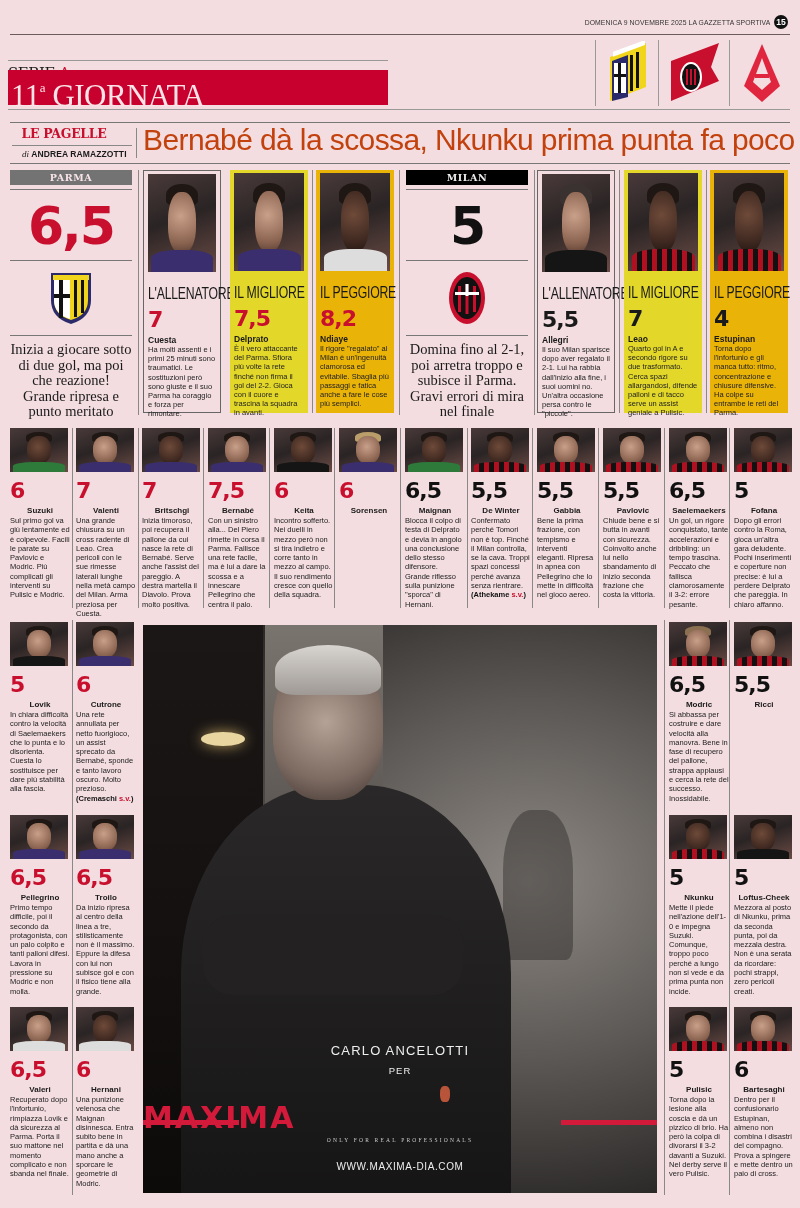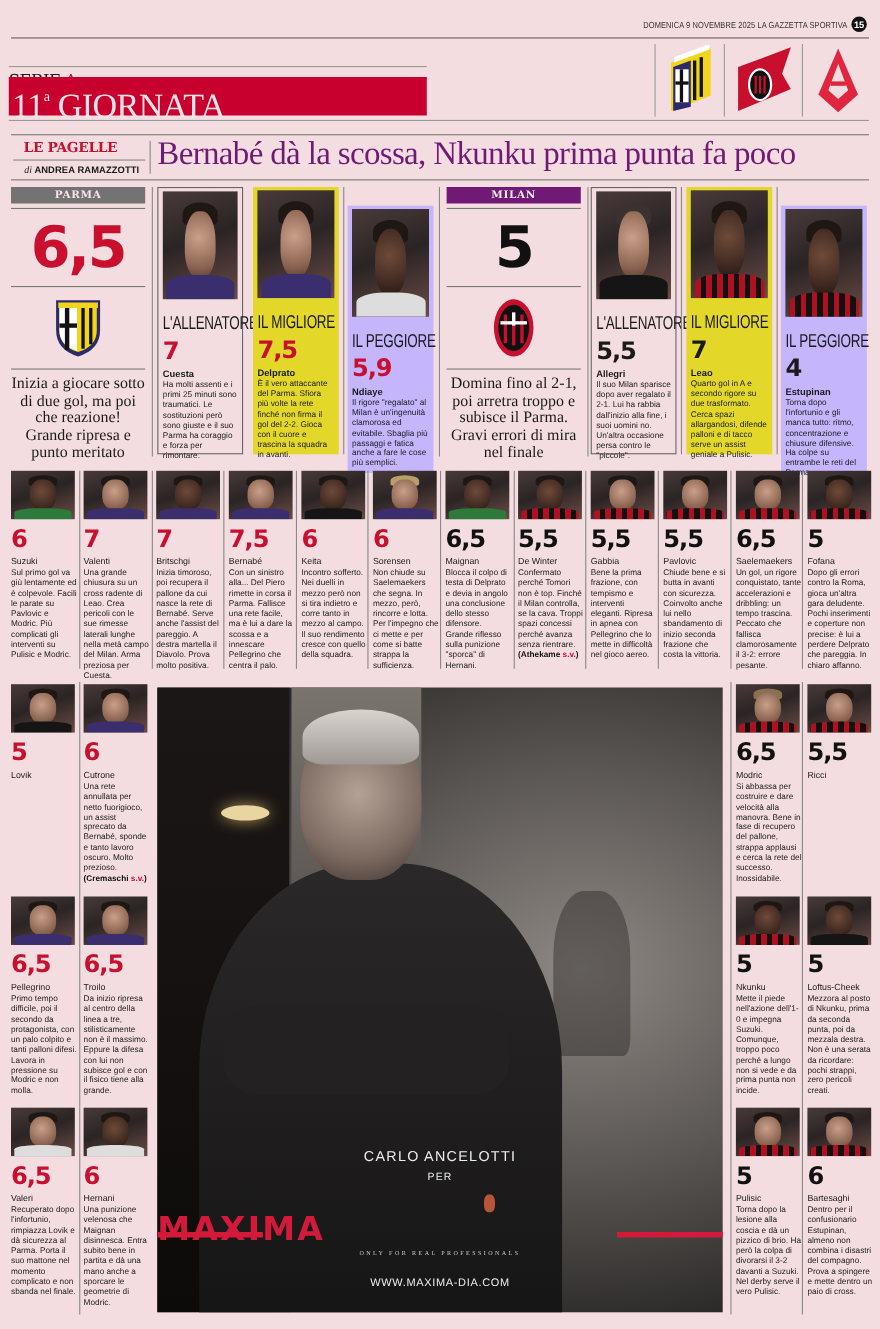--- a/index.html
+++ b/index.html
@@ -20,50 +20,50 @@
   .crest-box { position: absolute; top: 40px; height: 66px; display: flex; align-items: center; justify-content: center; }
   .vsep { position: absolute; top: 40px; width: 1px; height: 66px; background: #999; }
 
   
   .pagelle-label { position: absolute; left: 12px; top: 126px; width: 104px; text-align: center; font-family: "DejaVu Serif", serif; font-weight: bold; font-size: 12.5px; color: #c8102e; letter-spacing: -0.3px; }
   .pagelle-rule { position: absolute; left: 12px; width: 120px; top: 145px; height: 1px; background: #888; }
   .byline { position: absolute; left: 22px; top: 149px; font-size: 8.5px; }
   .byline i { font-family: "Liberation Serif", serif; font-size: 9px; }
   .byline b { font-weight: bold; letter-spacing: 0.1px; }
   .hl-sep { position: absolute; left: 136px; top: 128px; width: 1px; height: 30px; background: #888; }
-  .headline { position: absolute; left: 143px; top: 123px; font-family: Liberation Serif, serif; font-size: 30px; letter-spacing: -0.6px; color: #701a75; white-space: nowrap; }
+  .headline { position: absolute; left: 143px; top: 123px; font-family: Liberation Sans, sans-serif; font-size: 30px; letter-spacing: -0.6px; color: #c2410c; white-space: nowrap; }
   .hl-top { position: absolute; left: 10px; right: 10px; top: 122px; height: 1px; background: #777; }
   .hl-bot { position: absolute; left: 10px; right: 10px; top: 163px; height: 1px; background: #777; }
 
   
   .team-col { position: absolute; top: 170px; width: 122px; }
   .team-tag { height: 15px; line-height: 15px; text-align: center; font-family: "DejaVu Serif", serif; font-weight: bold; font-size: 9.5px; letter-spacing: 0.6px; }
   .team-score { text-align: center; font-family: "DejaVu Sans", sans-serif; font-weight: bold; font-size: 52px; line-height: 60px; margin-top: 6px; letter-spacing: -2px; }
   .team-rule { height: 1px; background: #777; margin: 4px 0; }
   .team-crest { height: 66px; display: flex; align-items: center; justify-content: center; }
   .team-desc { font-family: "Liberation Serif", serif; font-size: 14.5px; line-height: 15.5px; text-align: center; margin-top: 6px; }
 
   
   .fcard { position: absolute; top: 170px; width: 78px; height: 243px; padding: 3px 4px; }
   .fcard.boxed { border: 1px solid #666; }
   .fcard.best { background: #e3d829; }
-  .fcard.worst { background: #c4b5fd; margin-top: 17px; }
+  .fcard.worst { background: #eab308; }
   .fcard .photo { width: 100%; height: 98px; }
   .fcard .role { font-family: "Liberation Sans", sans-serif; font-size: 17px; line-height: 20px; margin-top: 12px; transform: scaleX(0.72); transform-origin: left center; white-space: nowrap; letter-spacing: -0.3px; }
   .fcard .vote { font-family: "DejaVu Sans", sans-serif; font-weight: bold; font-size: 22px; line-height: 24px; margin-top: 4px; letter-spacing: -1px; }
   .fcard .pname { font-weight: bold; font-size: 8.5px; line-height: 10px; margin-top: 3px; }
   .fcard .desc { font-size: 7.5px; line-height: 9.2px; color: #222; }
 
   .colsep { position: absolute; width: 1px; background: #888; }
 
   
   .pcell { position: absolute; width: 60px; }
   .pcell .photo { width: 58px; height: 44px; }
   .pcell .vote { font-family: "DejaVu Sans", sans-serif; font-weight: bold; font-size: 22px; line-height: 24px; margin-top: 7px; letter-spacing: -1px; }
-  .pcell .pname { font-weight: normal; font-size: 8px; line-height: 10px; margin-top: 3px; white-space: nowrap; }
+  .pcell .pname { font-weight: bold; font-size: 8px; line-height: 10px; margin-top: 3px; white-space: nowrap; text-align: center; }
   .pcell .desc { font-size: 7.5px; line-height: 9.3px; color: #222; }
   .pcell .sub { font-weight: bold; color: #111; }
   .pcell .sub .sv { color: #c8102e; }
   .parma .vote { color: #c8102e; }
   .milan .vote { color: #111; }
 
   .photo { background: linear-gradient(160deg, #4a3a3a 0%, #2a2424 45%, #6a4b45 100%); position: relative; overflow: hidden; }
   .photo .face { position: absolute; left: 30%; top: 18%; width: 40%; height: 62%; border-radius: 45% 45% 40% 40%; background: radial-gradient(circle at 45% 40%, #c9a089 0%, #8a6350 70%, #5a3e33 100%); }
   .photo .hair { position: absolute; left: 27%; top: 10%; width: 46%; height: 22%; border-radius: 50% 50% 20% 20%; background: #1e1714; }
   .photo .shirt { position: absolute; left: 5%; bottom: 0; width: 90%; height: 22%; border-radius: 40% 40% 0 0; }
@@ -193,29 +193,29 @@
   <div class="desc">È il vero attaccante del Parma. Sfiora più volte la rete finché non firma il gol del 2-2. Gioca con il cuore e trascina la squadra in avanti.</div>
 </div>
 <div class="colsep" style="left:312px;top:170px;height:243px"></div>
 <div class="fcard worst" style="left:316px">
   <div class="photo dark">
       <div class="hair"></div>
       <div class="face"></div>
       <div class="shirt white"></div>
     </div>
   <div class="role">IL PEGGIORE</div>
-  <div class="vote" style="color:#c8102e">5,9</div>
+  <div class="vote" style="color:#c8102e">8,2</div>
   <div class="pname">Ndiaye</div>
   <div class="desc">Il rigore "regalato" al Milan è un'ingenuità clamorosa ed evitabile. Sbaglia più passaggi e fatica anche a fare le cose più semplici.</div>
 </div>
 
 <div class="colsep" style="left:399px;top:170px;height:245px"></div>
 
 <div class="team-col" style="left:406px">
-  <div class="team-tag" style="background:#701a75;color:#eee">MILAN</div>
+  <div class="team-tag" style="background:#000000;color:#eee">MILAN</div>
   <div class="team-rule"></div>
   <div class="team-score" style="color:#111">5</div>
   <div class="team-rule"></div>
   <div class="team-crest">
     <svg width="40" height="56" viewBox="0 0 40 56">
         <ellipse cx="20" cy="28" rx="18" ry="26" fill="#c8102e"></ellipse>
         <ellipse cx="20" cy="28" rx="14" ry="21" fill="#111"></ellipse>
         <rect x="11" y="16" width="3" height="26" fill="#c8102e"></rect>
         <rect x="18.5" y="14" width="3" height="30" fill="#c8102e"></rect>
         <rect x="26" y="16" width="3" height="26" fill="#c8102e"></rect>
@@ -321,21 +321,20 @@
 </div>
 <div class="colsep" style="left:334px;top:428px;height:180px"></div>
 <div class="pcell parma" style="left:339px;top:428px">
   <div class="photo">
       <div class="hair" style="background:#b99e6a"></div>
       <div class="face"></div>
       <div class="shirt purple"></div>
     </div>
   <div class="vote">6</div>
   <div class="pname">Sorensen</div>
-  <div class="desc">Non chiude su Saelemaekers che segna. In mezzo, però, rincorre e lotta. Per l'impegno che ci mette e per come si batte strappa la sufficienza.</div>
 </div>
 <div class="colsep" style="left:400px;top:428px;height:180px"></div>
 
 <div class="pcell milan" style="left:405px;top:428px">
   <div class="photo dark">
       <div class="hair"></div>
       <div class="face"></div>
       <div class="shirt green"></div>
     </div>
   <div class="vote">6,5</div>
@@ -401,20 +400,21 @@
 <div class="colsep" style="left:72px;top:620px;height:575px"></div>
 
 <div class="pcell parma" style="left:10px;top:622px">
   <div class="photo">
       <div class="hair"></div>
       <div class="face"></div>
       <div class="shirt black"></div>
     </div>
   <div class="vote">5</div>
   <div class="pname">Lovik</div>
+  <div class="desc">In chiara difficoltà contro la velocità di Saelemaekers che lo punta e lo disorienta. Cuesta lo sostituisce per dare più stabilità alla fascia.</div>
 </div>
 <div class="pcell parma" style="left:76px;top:622px">
   <div class="photo">
       <div class="hair"></div>
       <div class="face"></div>
       <div class="shirt purple"></div>
     </div>
   <div class="vote">6</div>
   <div class="pname">Cutrone</div>
   <div class="desc"><span>Una rete annullata per netto fuorigioco, un assist sprecato da Bernabé, sponde e tanto lavoro oscuro. Molto prezioso.</span> <span class="sub">(<span>Cremaschi</span> <span class="sv">s.v.</span>)</span></div>

